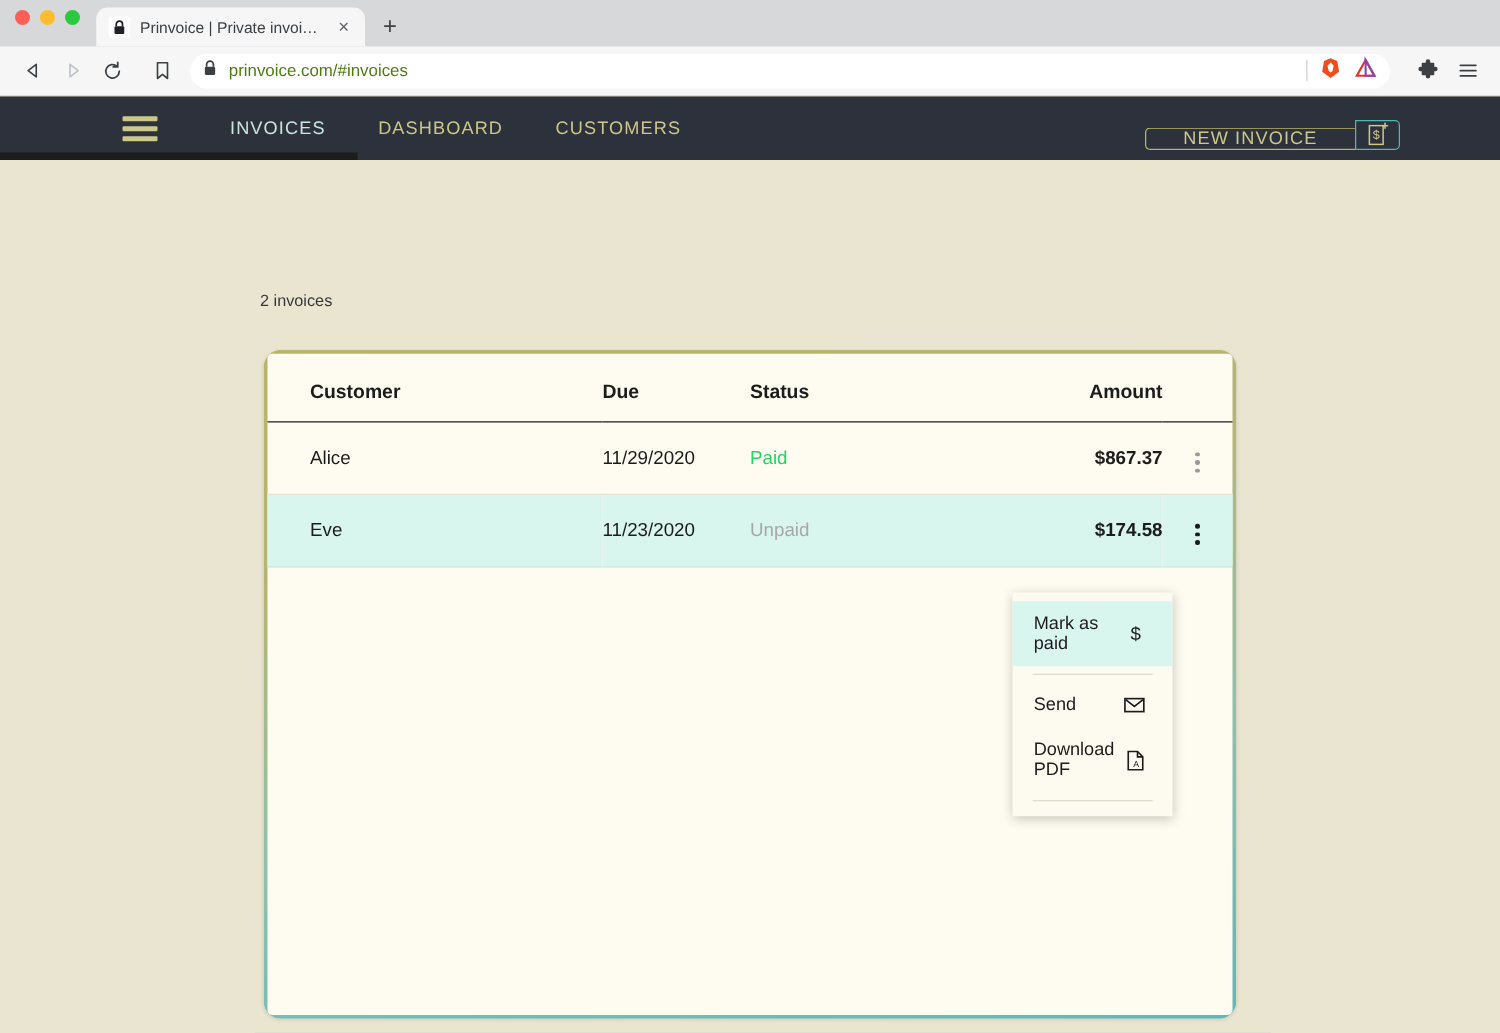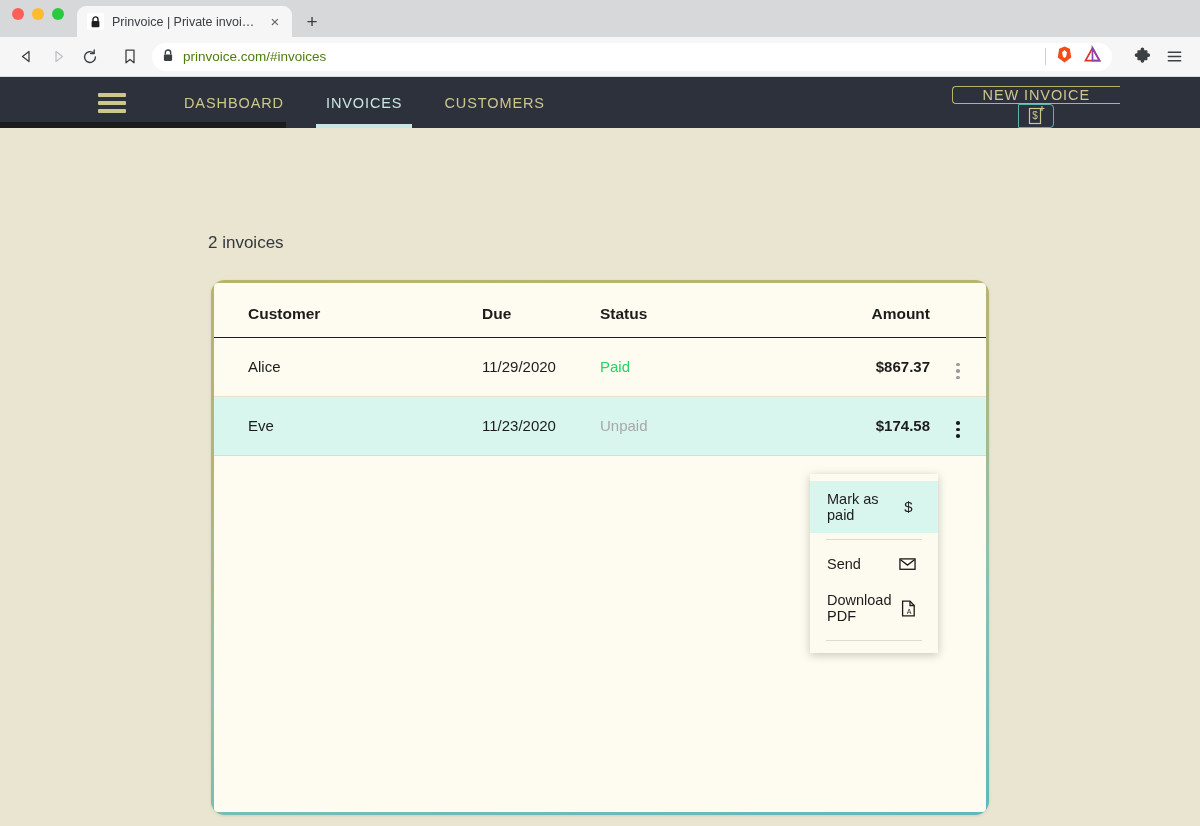--- a/index.html
+++ b/index.html
@@ -100,40 +100,40 @@
     position: relative;
   }
   .nav-link.active { color: #c8e7e2; }
   .nav-link.active::after {
     content: ""; position: absolute; left: 0; right: 0; bottom: 0;
     height: 4px; background: #c8e7e2;
   }
 
   .new-invoice-wrap {
     margin-left: auto; margin-right: 80px;
-    display: flex; align-items: center; height: 34px; flex-direction: column;
+    display: flex; align-items: flex-end; height: 34px;
   }
   .new-invoice-btn {
     border: 1px solid #b8b46a; border-right: none;
     border-radius: 4px 0 0 4px;
     padding: 0 30px; display: flex; align-items: center; justify-content: center;
     color: #ccc78a; font-size: 14.5px; letter-spacing: 0.9px;
     background: transparent;
   }
   .new-invoice-icon-btn {
     border: 1px solid #5bb3b0; border-radius: 0 4px 4px 0;
     width: 36px; display: flex; align-items: center; justify-content: center;
     background: transparent;
   }
 
   
   .content { padding: 0; position: relative; }
   .count-label {
     position: absolute; left: 208px; top: 105px;
-    font-size: 17px; color: #33383f;
+    font-size: 13px; color: #33383f;
   }
 
   .card {
     position: absolute; left: 211px; top: 152px;
     width: 778px; height: 535px;
     background: #fefcf0;
     border-radius: 14px;
     padding: 3px;
     background-image: linear-gradient(170deg, #b8b46a 0%, #b5b573 28%, #8fc1ad 62%, #5fb8bc 100%);
     box-shadow: 0 1px 3px rgba(0,0,0,0.10);
@@ -291,22 +291,22 @@
   <div class="app">
 
     <div class="navbar">
       <div class="hamburger">
         <span></span>
           <span></span>
           <span></span>
       </div>
 
       <div class="nav-links">
+        <div class="nav-link active">INVOICES</div>
         <div class="nav-link">DASHBOARD</div>
-        <div class="nav-link active">INVOICES</div>
         <div class="nav-link">CUSTOMERS</div>
       </div>
 
       <div class="new-invoice-wrap">
         <div class="new-invoice-btn">NEW INVOICE</div>
         <div class="new-invoice-icon-btn">
           <svg width="20" height="22" viewBox="0 0 20 22" aria-hidden="true">
             <rect x="3.5" y="3.5" width="11" height="15" fill="none" stroke="#ccc78a" stroke-width="1.2"></rect>
             <text x="9" y="14" font-family="Liberation Sans, sans-serif" font-size="10" fill="#ccc78a" text-anchor="middle">$</text>
             <g stroke="#ccc78a" stroke-width="1.2" stroke-linecap="round">

